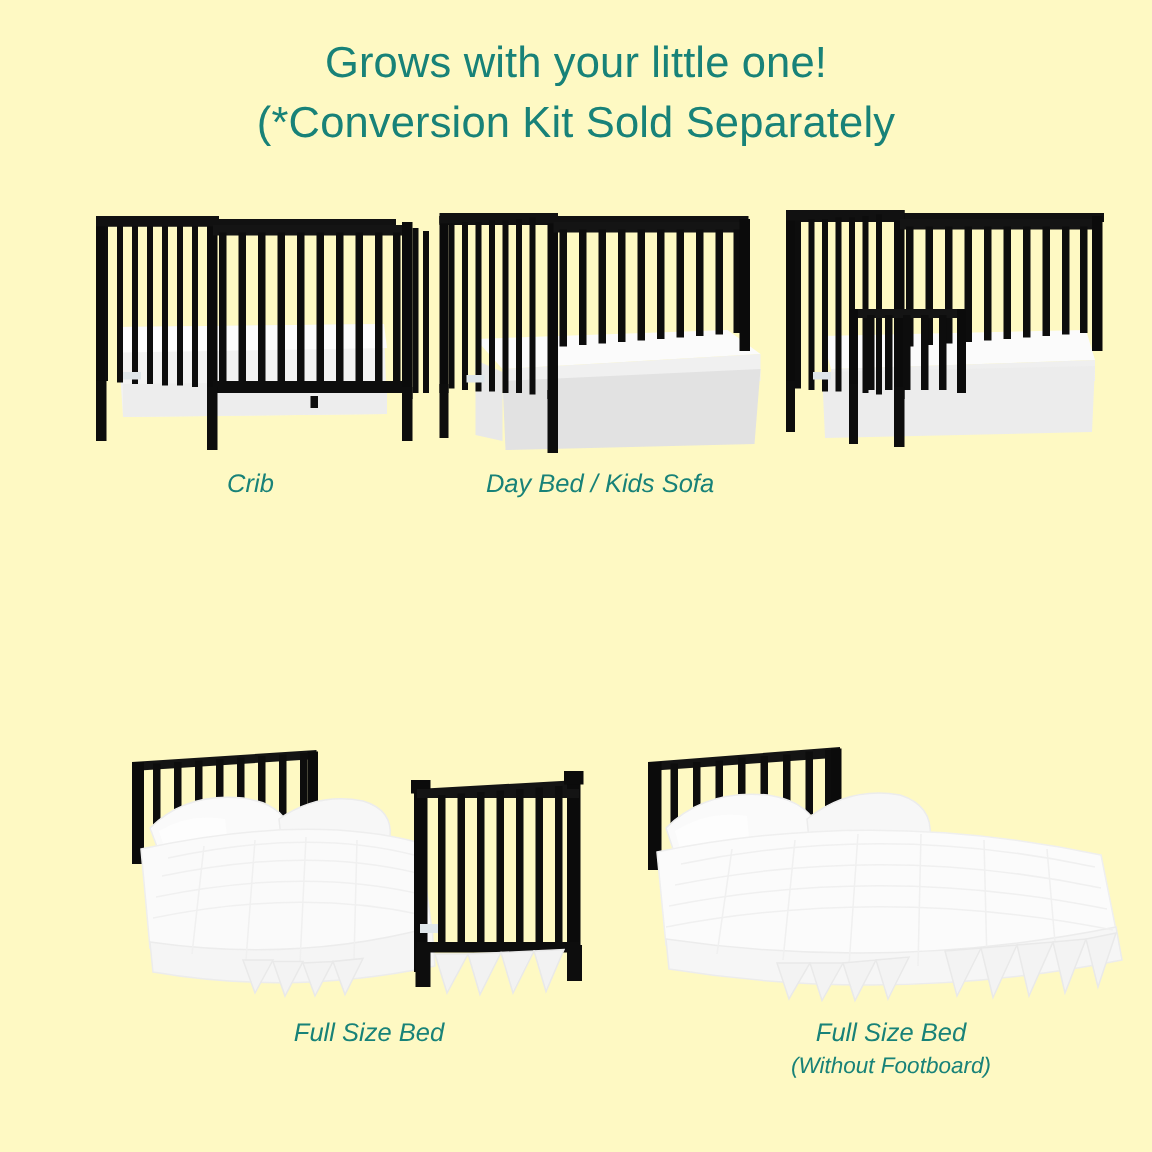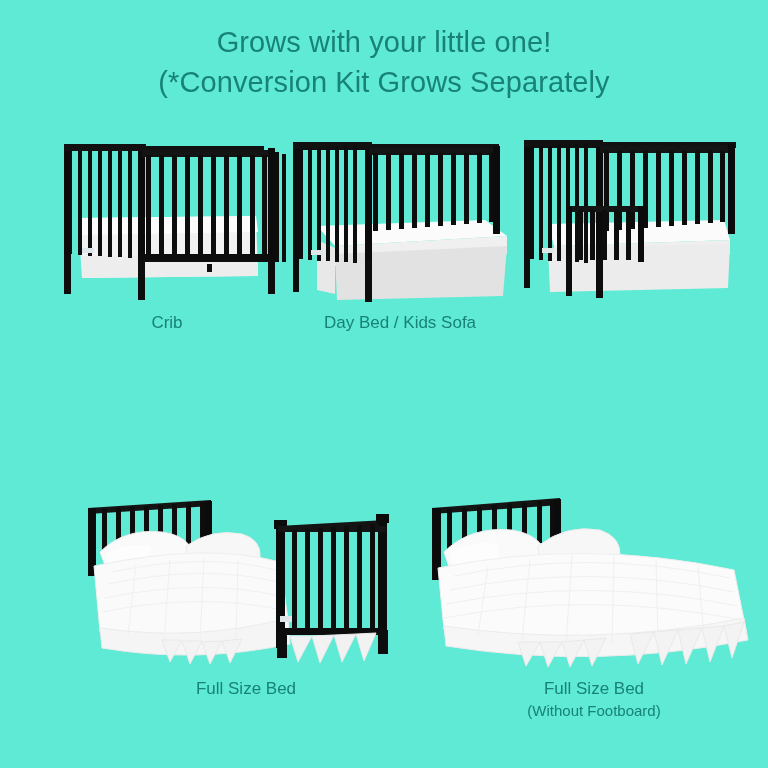--- a/index.html
+++ b/index.html
@@ -12,21 +12,21 @@
     width: 768px;
     height: 768px;
     overflow: hidden;
     font-family: "Liberation Sans", sans-serif;
     color: #188278;
     position: relative;
   }
   .page {
     position: absolute;
     inset: 0;
-    background: #5eead4;
+    background: #fef9c3;
   }
 
   
   .headline {
     position: absolute;
     left: 0;
     top: 22px;
     width: 768px;
     text-align: center;
   }
@@ -58,20 +58,21 @@
     width: 100%;
   }
   .caption {
     position: absolute;
     width: 100%;
     text-align: center;
     font-size: 17px;
     line-height: 22px;
     color: #188278;
     white-space: nowrap;
+    font-style: italic;
   }
   .caption .sub {
     display: block;
     font-size: 15px;
     line-height: 21px;
   }
 
   
   #tile-crib      { left: 42px;  width: 250px; }
   #tile-daybed    { left: 275px; width: 250px; }
@@ -86,21 +87,21 @@
   #row-bottom .caption { top: 198px; }
   svg.art-svg { display: block; width: 100%; height: 100%; }
 </style>
 </head>
 <body>
 
 <div class="page">
 
   <div class="headline">
     <span class="headline-line">Grows with your little one!</span>
-    <span class="headline-line">(*Conversion Kit Grows Separately</span>
+    <span class="headline-line">(*Conversion Kit Sold Separately</span>
   </div>
 
   <div class="row" id="row-top">
 
     <div class="tile" id="tile-crib">
       <div class="stage">
         <svg class="art-svg" viewBox="0 0 250 175" preserveAspectRatio="xMidYMid meet">
 
           <path d="M36 90 L214 88 L216 148 L40 150 Z" fill="#f2f2f2"></path>
           <path d="M36 90 L214 88 L216 104 L38 107 Z" fill="#fcfcfc"></path>

